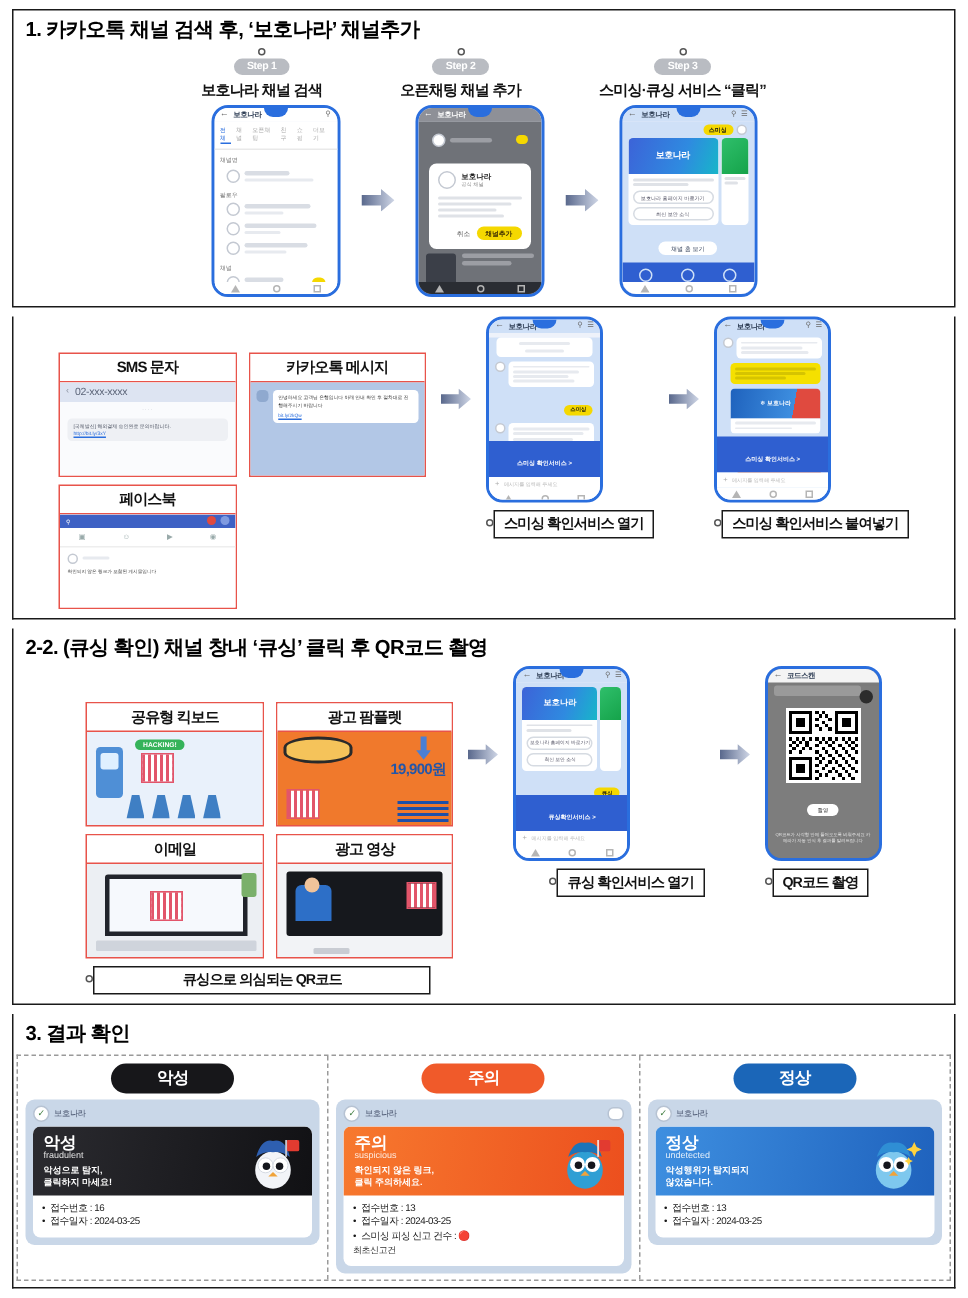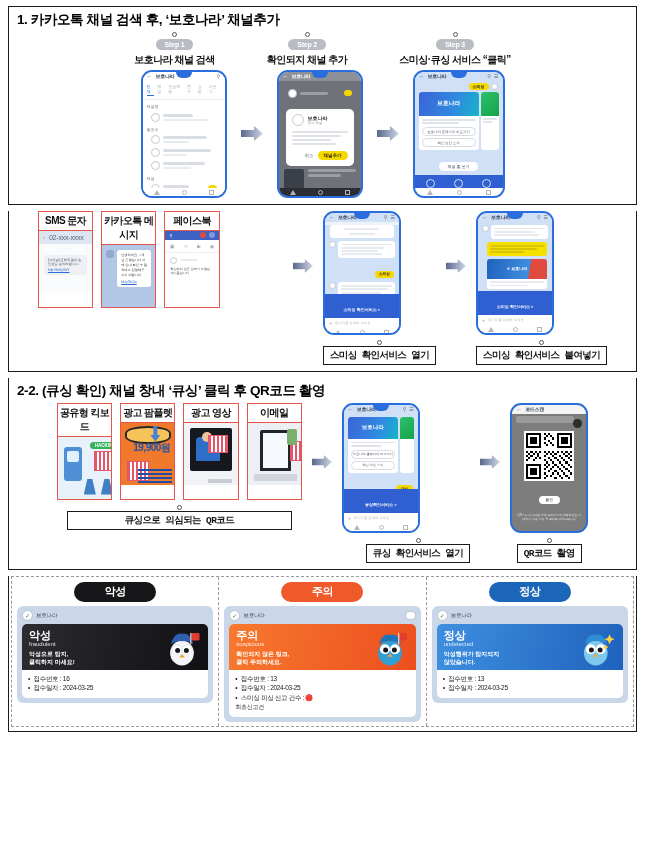--- a/index.html
+++ b/index.html
@@ -65,30 +65,30 @@
   .avatar-circ {
     width: 9px; height: 9px; border-radius: 50%; background: #fff;
     border: 0.8px solid #c4c9d2; flex: none;
   }
 
   
   .arrow { display: flex; align-items: center; justify-content: center; flex: none; }
   .arrow svg { display: block; }
 
   
-  .samples { display: grid; grid-template-columns: 1fr 1fr 1fr 1fr; gap: 5px 8px; }
+  .samples { display: grid; grid-template-columns: 1fr 1fr; gap: 5px 8px; margin-top: 24px; }
   .samp { border: 1.4px solid #e8534a; background: #fff; }
   .samp-title {
     text-align: center; font-size: 10px; font-weight: bold; letter-spacing: -0.6px;
     padding: 2px 0 2px 0; border-bottom: 1.4px solid #e8534a; background:#fff;
   }
   .samp-img { height: 62px; position: relative; overflow: hidden; }
 
   
-  .cap-wrap { display: flex; flex-direction: column; align-items: center; font-family: Liberation Mono, monospace; }
+  .cap-wrap { display: flex; flex-direction: row; align-items: center; }
   .cap-pin { width: 5px; height: 5px; border: 1.2px solid #555; border-radius: 50%; background: #fff; margin-bottom: 1px; }
   .cap-box {
     border: 1.3px solid #1a1a1a; font-size: 9.5px; font-weight: bold;
     letter-spacing: -0.6px; text-align: center; padding: 2px 6px; background: #fff; white-space: nowrap;
   }
 
   
   .result-panel { border: 1.2px dashed #9a9a9a; display: flex; margin: 2px 2px 4px 2px; }
   .result-col { flex: 1; border-right: 1.2px dashed #9a9a9a; padding: 5px 5px 4px 5px; }
   .result-col:last-child { border-right: none; }
@@ -128,21 +128,21 @@
 
       <div class="steps-row" style="gap:52px;">
         <div class="step-col">
           <div class="pin-dot"></div>
           <div class="step-chip">Step 1</div>
           <div class="step-label">보호나라 채널 검색</div>
         </div>
         <div class="step-col">
           <div class="pin-dot"></div>
           <div class="step-chip">Step 2</div>
-          <div class="step-label">확인되지 채널 추가</div>
+          <div class="step-label">오픈채팅 채널 추가</div>
         </div>
         <div class="step-col">
           <div class="pin-dot"></div>
           <div class="step-chip">Step 3</div>
           <div class="step-label">스미싱·큐싱 서비스 “클릭”</div>
         </div>
       </div>
 
       <div style="display:flex; align-items:center; justify-content:center; gap:14px; margin-top:3px;">
 
@@ -574,37 +574,37 @@
               <div class="samp-title">광고 팜플렛</div>
               <div class="samp-img" style="background:#f0792c;">
                 <div style="position:absolute;left:4px;top:3px;width:46px;height:18px;background:#f5c35a;border-radius:50%/40%;border:2px solid #2a2a2a;"></div>
                 <div style="position:absolute;right:4px;top:18px;color:#2456a8;font-size:10px;font-weight:bold;letter-spacing:-0.5px;">19,900원</div>
                 <div style="position:absolute;right:14px;top:3px;width:10px;height:16px;background:#4b7fd4;clip-path:polygon(30% 0,70% 0,70% 60%,100% 60%,50% 100%,0 60%,30% 60%);"></div>
                 <div style="position:absolute;left:6px;bottom:4px;width:22px;height:20px;background:repeating-linear-gradient(90deg,#e2556a 0 2px,#fff 2px 4px),repeating-linear-gradient(0deg,#e2556a 0 2px,transparent 2px 4px);border:1px solid #e2556a;"></div>
                 <div style="position:absolute;right:2px;bottom:2px;width:34px;height:14px;background:repeating-linear-gradient(0deg,#1e4fa8 0 2px,transparent 2px 4px);"></div>
               </div>
             </div>
             <div class="samp">
+              <div class="samp-title">이메일</div>
+              <div class="samp-img" style="background:#eceff3;">
+                <div style="position:absolute;left:12px;top:7px;right:10px;bottom:14px;background:#21242b;border-radius:2px 2px 0 0;"></div>
+                <div style="position:absolute;left:15px;top:10px;right:13px;bottom:17px;background:#f6f9fd;"></div>
+                <div style="position:absolute;left:42px;top:18px;width:22px;height:20px;background:repeating-linear-gradient(90deg,#e2556a 0 2px,#fff 2px 4px),repeating-linear-gradient(0deg,#e2556a 0 2px,transparent 2px 4px);border:1px solid #e2556a;"></div>
+                <div style="position:absolute;left:6px;bottom:4px;right:4px;height:7px;background:#cfd4dc;border-radius:1px;"></div>
+                <div style="position:absolute;right:4px;top:6px;width:10px;height:16px;background:#7ab06a;border-radius:2px;"></div>
+              </div>
+            </div>
+            <div class="samp">
               <div class="samp-title">광고 영상</div>
               <div class="samp-img" style="background:#f2f3f6;">
                 <div style="position:absolute;left:6px;top:5px;right:6px;bottom:14px;background:#16181d;border-radius:2px;"></div>
                 <div style="position:absolute;left:12px;top:14px;width:24px;height:24px;background:#2d6fc7;border-radius:4px 4px 0 0;"></div>
                 <div style="position:absolute;left:18px;top:9px;width:10px;height:10px;border-radius:50%;background:#f0c39a;"></div>
                 <div style="position:absolute;right:10px;top:12px;width:20px;height:18px;background:repeating-linear-gradient(90deg,#e2556a 0 2px,#fff 2px 4px),repeating-linear-gradient(0deg,#e2556a 0 2px,transparent 2px 4px);border:1px solid #e2556a;"></div>
                 <div style="position:absolute;left:24px;bottom:2px;width:24px;height:4px;background:#c9ccd3;border-radius:1px;"></div>
-              </div>
-            </div>
-            <div class="samp">
-              <div class="samp-title">이메일</div>
-              <div class="samp-img" style="background:#eceff3;">
-                <div style="position:absolute;left:12px;top:7px;right:10px;bottom:14px;background:#21242b;border-radius:2px 2px 0 0;"></div>
-                <div style="position:absolute;left:15px;top:10px;right:13px;bottom:17px;background:#f6f9fd;"></div>
-                <div style="position:absolute;left:42px;top:18px;width:22px;height:20px;background:repeating-linear-gradient(90deg,#e2556a 0 2px,#fff 2px 4px),repeating-linear-gradient(0deg,#e2556a 0 2px,transparent 2px 4px);border:1px solid #e2556a;"></div>
-                <div style="position:absolute;left:6px;bottom:4px;right:4px;height:7px;background:#cfd4dc;border-radius:1px;"></div>
-                <div style="position:absolute;right:4px;top:6px;width:10px;height:16px;background:#7ab06a;border-radius:2px;"></div>
               </div>
             </div>
           </div>
           <div class="cap-wrap" style="margin-top:5px;">
             <div class="cap-pin"></div>
             <div class="cap-box" style="width:225px;">큐싱으로 의심되는 QR코드</div>
           </div>
         </div>
 
         <div class="arrow" style="padding-top:52px;">
@@ -807,20 +807,21 @@
           <div class="cap-wrap" style="margin-top:5px;">
             <div class="cap-pin"></div>
             <div class="cap-box">QR코드 촬영</div>
           </div>
         </div>
       </div>
     </div>
   </div>
 
   <div class="section">
+    <div class="sec-head">3. 결과 확인</div>
 
     <div class="result-panel">
 
       <div class="result-col">
         <div class="pill" style="background:#17171a;">악성</div>
         <div class="chat-card">
           <div class="chat-top">
             <div class="chat-ava">✓</div>
             <span class="chat-name">보호나라</span>
           </div>

